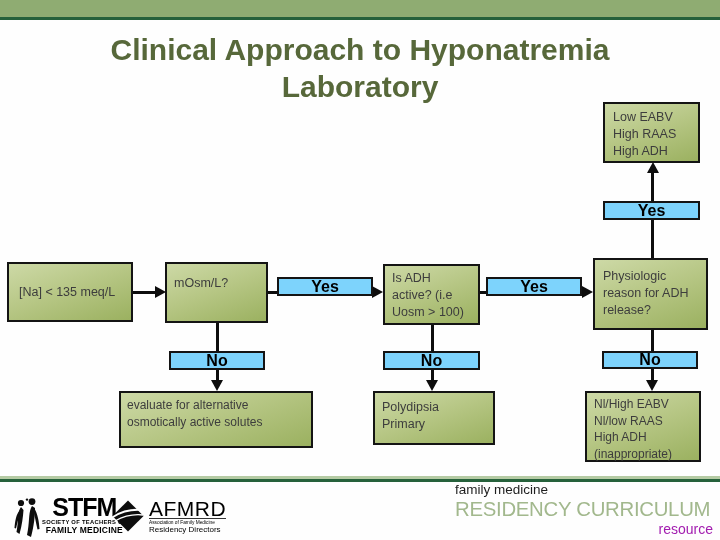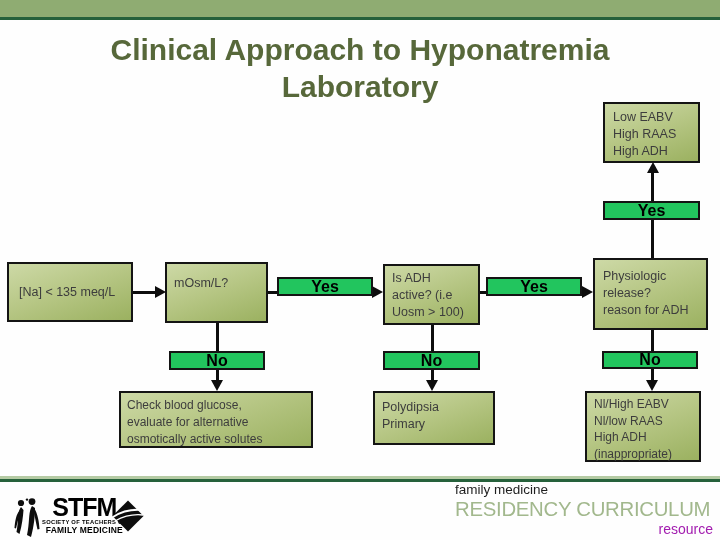--- a/index.html
+++ b/index.html
@@ -23,21 +23,21 @@
 
   
   .gbox {
     position:absolute; box-sizing:border-box;
     background:linear-gradient(160deg, #cdd9a6 0%, #b6c684 48%, #9bb160 100%);
     border:2px solid #141414; color:#3d3d3d;
     font-size:12.5px; line-height:17px;
   }
   .gbox .ln { white-space:nowrap; }
   .blabel {
-    position:absolute; box-sizing:border-box; background:#22c55e;
+    position:absolute; box-sizing:border-box; background:#7dd3fc;
     border:2px solid #141414; color:#000; font-weight:bold; font-size:16px;
     display:flex; align-items:center; justify-content:center; line-height:1;
   }
   
   .hline { position:absolute; height:2.5px; background:#0d0d0d; }
   .vline { position:absolute; width:2.5px;  background:#0d0d0d; }
   .arr   { position:absolute; width:0; height:0; }
   .arr.right { border-top:6px solid transparent; border-bottom:6px solid transparent; border-left:11px solid #0d0d0d; }
   .arr.down  { border-left:6px solid transparent; border-right:6px solid transparent; border-top:11px solid #0d0d0d; }
   .arr.up    { border-left:6px solid transparent; border-right:6px solid transparent; border-bottom:11px solid #0d0d0d; }
@@ -107,32 +107,31 @@
   </div>
 
   <div class="gbox" style="left:383px; top:264px; width:97px; height:61px; padding:4px 12px 0 7px;">
     <div class="ln">Is ADH</div>
     <div class="ln">active? (i.e</div>
     <div class="ln">Uosm &gt; 100)</div>
   </div>
 
   <div class="gbox" style="left:593px; top:258px; width:115px; height:72px; padding:8px 0 0 8px;">
     <div class="ln">Physiologic</div>
+    <div class="ln">reason for ADH</div>
     <div class="ln">release?</div>
-    <div class="ln">reason for ADH</div>
   </div>
 
   <div class="gbox" style="left:603px; top:102px; width:97px; height:61px; padding:5px 0 11px 8px;">
     <div class="ln">Low EABV</div>
     <div class="ln">High RAAS</div>
     <div class="ln">High ADH</div>
   </div>
 
   <div class="gbox" style="left:119px; top:391px; width:194px; height:57px; padding:4px 0 0 6px; font-size:12px;">
-    <div class="ln">Check blood glucose,</div>
     <div class="ln">evaluate for alternative</div>
     <div class="ln">osmotically active solutes</div>
   </div>
 
   <div class="gbox" style="left:373px; top:391px; width:122px; height:54px; padding:6px 0 0 7px;">
     <div class="ln">Polydipsia</div>
     <div class="ln">Primary</div>
   </div>
 
   <div class="gbox" style="left:585px; top:391px; width:116px; height:71px; padding:3px 0 12px 7px; font-size:12px; line-height:16.5px;">
@@ -167,20 +166,25 @@
       <div class="stfm-sub2">FAMILY MEDICINE</div>
     </div>
   </div>
 
   <div class="afmrd">
     <svg width="36" height="36" viewBox="0 0 36 36">
       <rect x="7" y="7" width="22" height="22" transform="rotate(45 18 18)" fill="#0d0d0d"></rect>
       <path d="M3 19 C12 13 22 11 33 12" stroke="#ffffff" stroke-width="1.8" fill="none"></path>
       <path d="M5 23 C14 18 24 16 33 17" stroke="#ffffff" stroke-width="1.3" fill="none"></path>
     </svg>
+    <div class="afmrd-text">
+      <div class="afmrd-name">AFMRD</div>
+      <div class="afmrd-sub1">Association of Family Medicine</div>
+      <div class="afmrd-sub2">Residency Directors</div>
+    </div>
   </div>
 
   <div class="curr">
     <div class="curr-fm">family medicine</div>
     <div class="curr-rc">RESIDENCY CURRICULUM</div>
     <div class="curr-res">resource</div>
   </div>
 
 </div>
 

